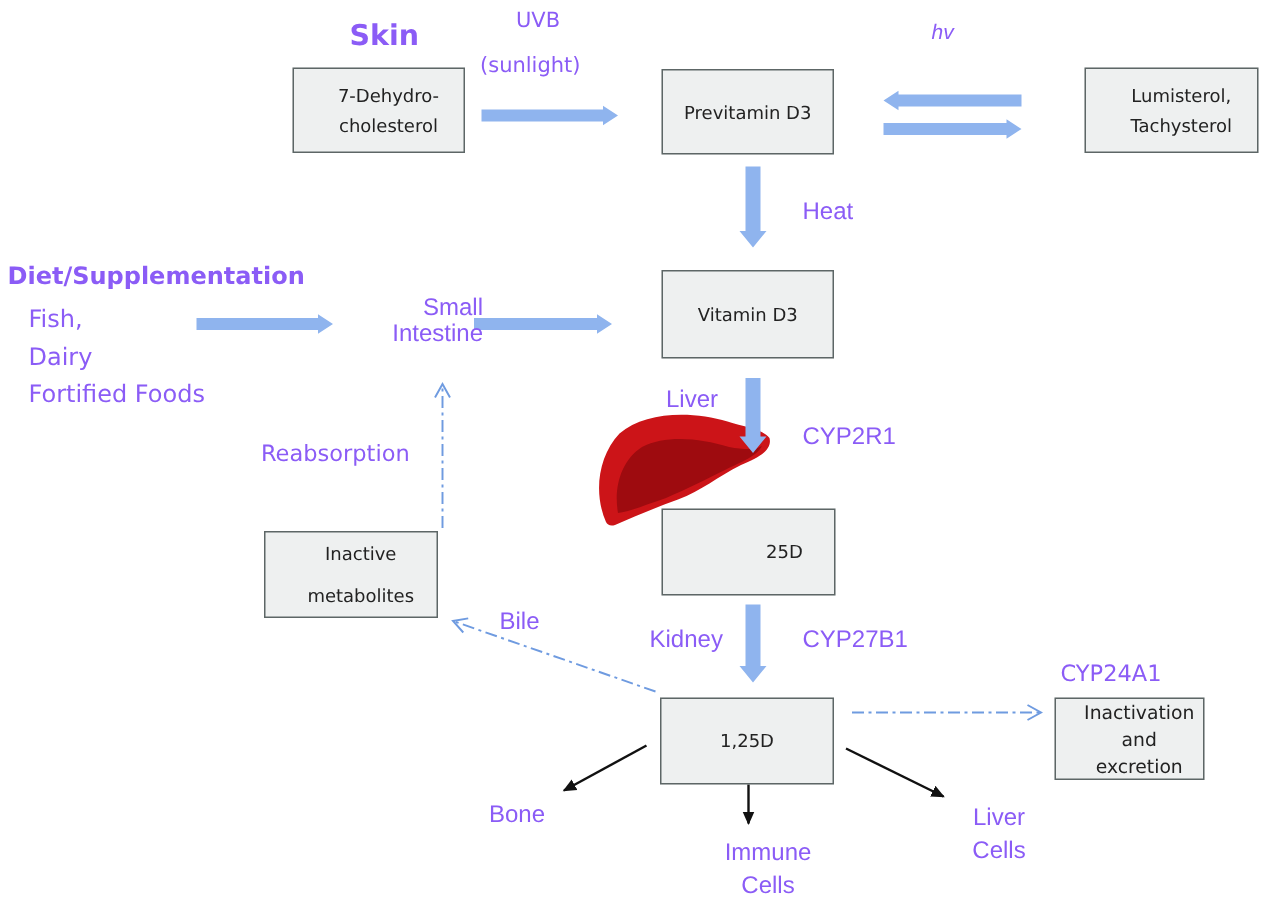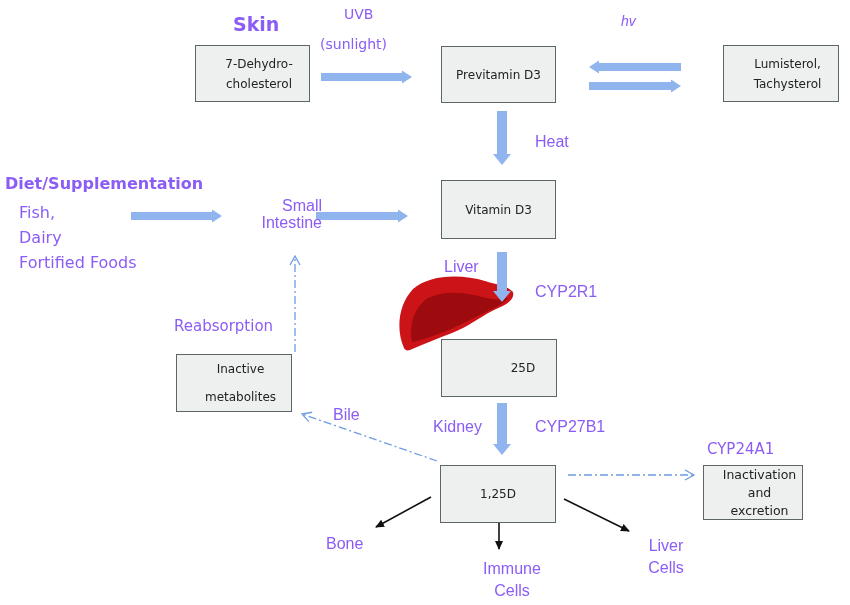--- a/index.html
+++ b/index.html
@@ -99,21 +99,21 @@
 
   <div class="lbl lbl-cal" style="left:344px; top:6px; font-size:14px;">UVB</div>
   <div class="lbl lbl-cal" style="left:320px; top:36px; font-size:14px;">(sunlight)</div>
   <div class="lbl" style="left:621px; top:13px; font-size:14px; font-style:italic;">hv</div>
   <div class="lbl" style="left:535px; top:133px; font-size:16px;">Heat</div>
   <div class="lbl" style="left:444px; top:258px; font-size:16px;">Liver</div>
   <div class="lbl" style="left:535px; top:283px; font-size:16px;">CYP2R1</div>
   <div class="lbl" style="left:433px; top:418px; font-size:16px;">Kidney</div>
   <div class="lbl" style="left:535px; top:418px; font-size:16px;">CYP27B1</div>
   <div class="lbl lbl-cal" style="left:707px; top:440px; font-size:15px;">CYP24A1</div>
-  <div class="lbl lbl-cal" style="left:174px; top:293px; font-size:15px;margin-top:24px;">Reabsorption</div>
+  <div class="lbl lbl-cal" style="left:174px; top:293px; font-size:15px;">Reabsorption</div>
   <div class="lbl" style="left:333px; top:406px; font-size:16px;">Bile</div>
 
   <div class="lbl" style="left:326px; top:535px; font-size:16px;">Bone</div>
   <div class="lbl lines" style="left:459px; top:558px; width:80px; text-align:center; font-size:16px; line-height:22px;">Immune
 Cells</div>
   <div class="lbl lines" style="left:628px; top:535px; width:50px; text-align:center; font-size:16px; line-height:22px;">Liver
 Cells</div>
 </div>
 
 </body></html>

